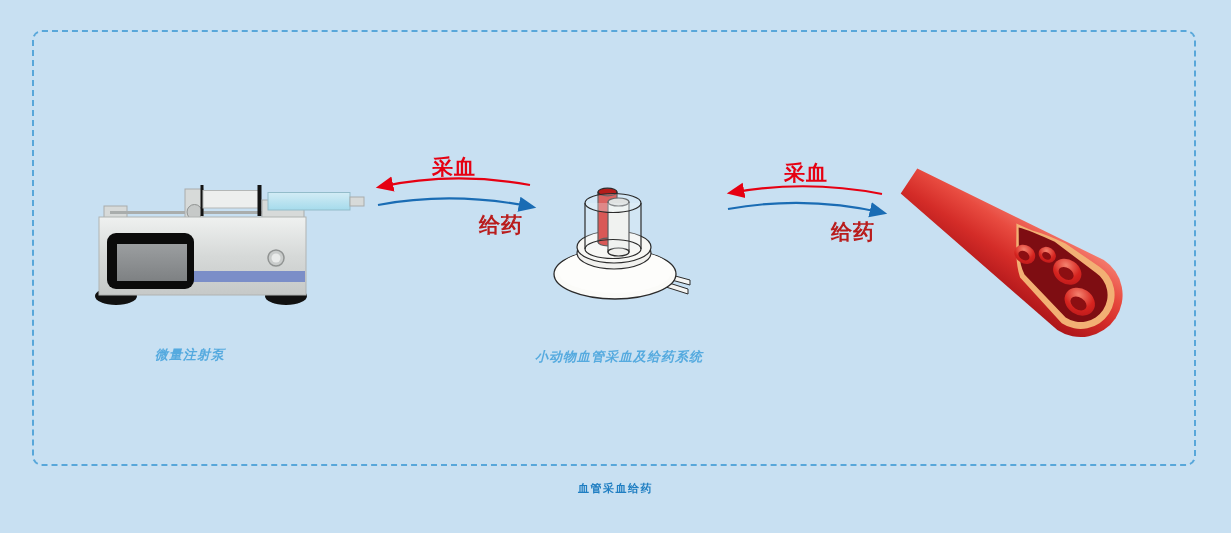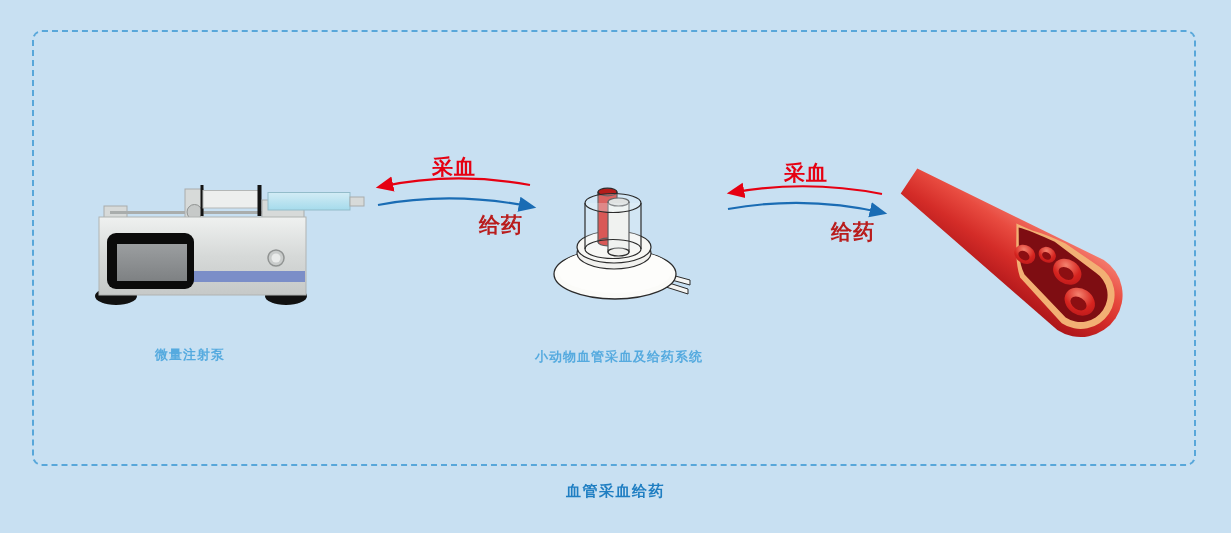--- a/index.html
+++ b/index.html
@@ -10,26 +10,27 @@
   }
   .border-frame{
     position:absolute;left:32px;top:30px;width:1164px;height:436px;
     border:2px dashed #58a7da;border-radius:10px;box-sizing:border-box;
   }
   .diagram-svg{position:absolute;left:0;top:0;}
   .txt{position:absolute;line-height:1;white-space:nowrap;}
   .node-label{
     font-size:13px;font-weight:700;color:#55aadf;letter-spacing:1px;
     text-align:center;
+    font-style:italic;
   }
   .label-pump{left:105px;top:348px;width:170px;}
   .label-system{left:518px;top:350px;width:202px;}
   .caption{
     left:0;top:483px;width:1231px;text-align:center;
-    font-size:15px;font-weight:700;color:#1f7ec2;letter-spacing:1.5px;
+    font-size:11px;font-weight:700;color:#1f7ec2;letter-spacing:1.5px;
   }
   .flow-label{font-size:21px;font-weight:700;letter-spacing:1px;transform:translateX(-50%);}
   .flow-collect{color:#e60012;}
   .flow-dose{color:#b91c1c;margin-left:46px;}
   .f1-collect{left:454px;top:156px;}
   .f1-dose{left:455px;top:214px;}
   .f2-collect{left:806px;top:162px;}
   .f2-dose{left:807px;top:221px;}
 </style>
 </head>

